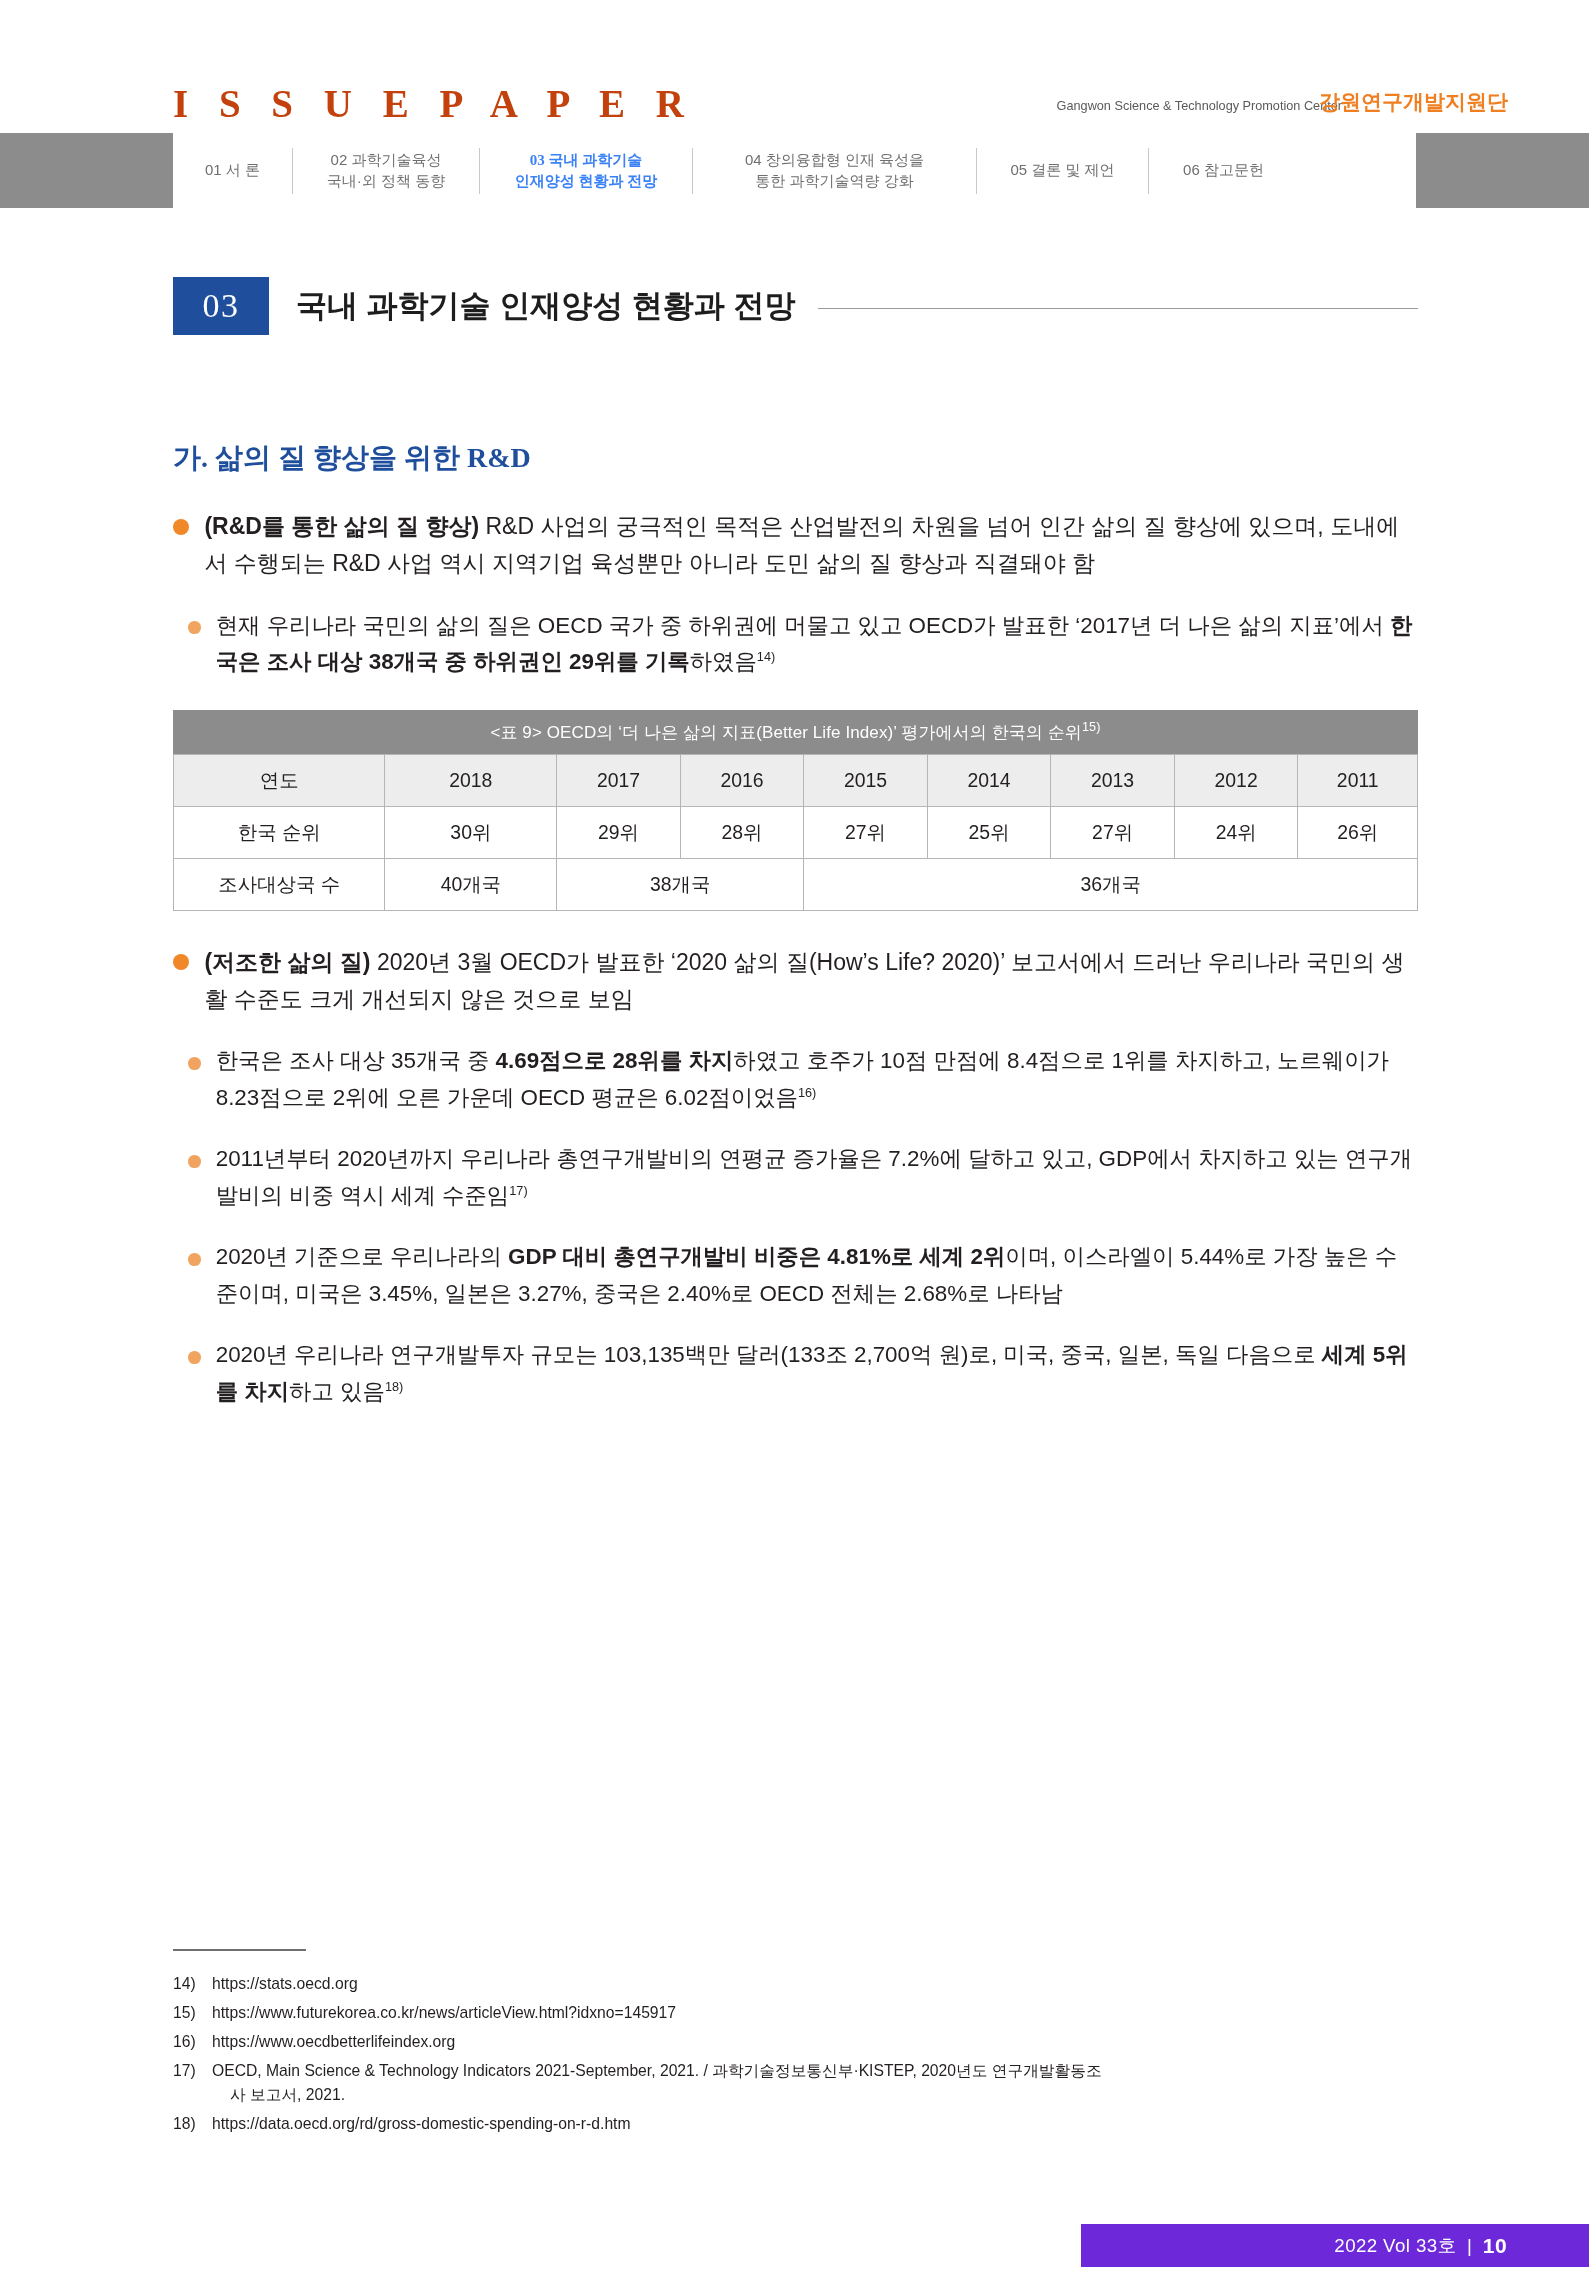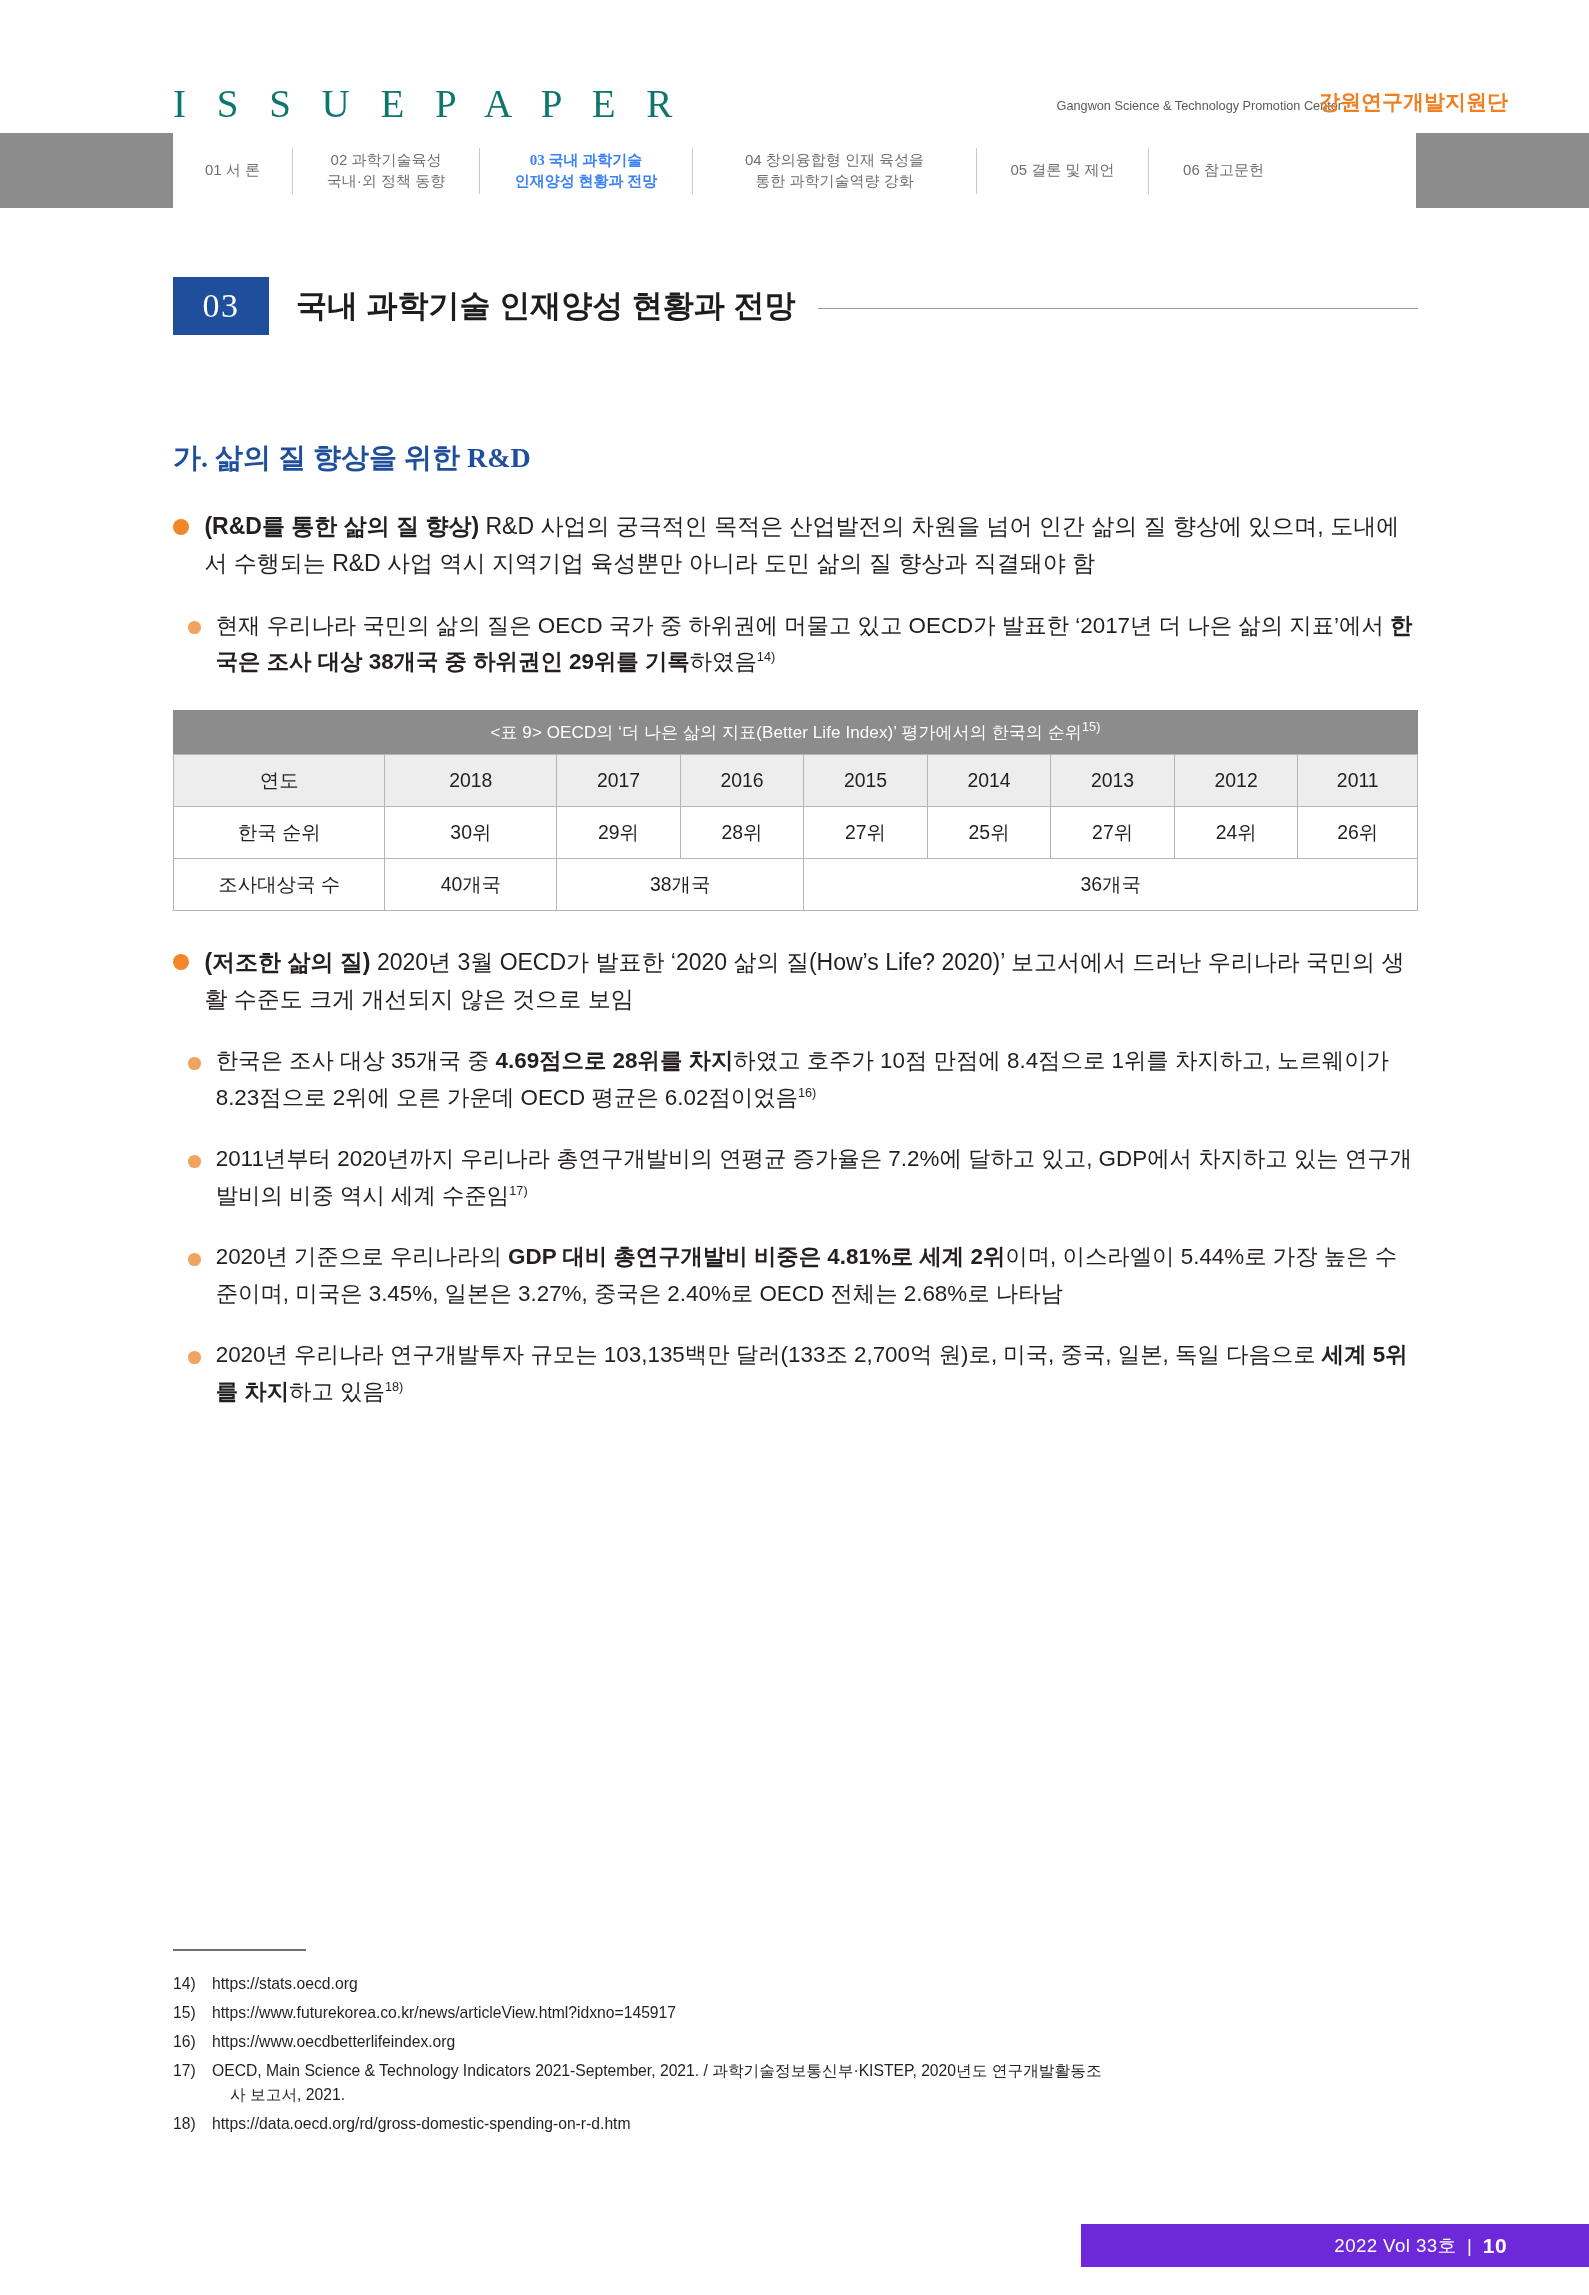--- a/index.html
+++ b/index.html
@@ -19,22 +19,22 @@
     position: absolute;
     top: 0; left: 0; right: 0;
     height: 224px;
   }
   .issue-paper-title {
     position: absolute;
     left: 173px;
     top: 81px;
     font-size: 39px;
     letter-spacing: 10.5px;
-    font-weight: normal;
-    color: #0f766e;
+    font-weight: bold;
+    color: #c2410c;
     font-family: "Liberation Serif", serif;
   }
   .brand-en {
     position: absolute;
     right: 247px;
     top: 99px;
     font-size: 12.7px;
     color: #5a5a5a;
     letter-spacing: 0px;
     white-space: nowrap;

